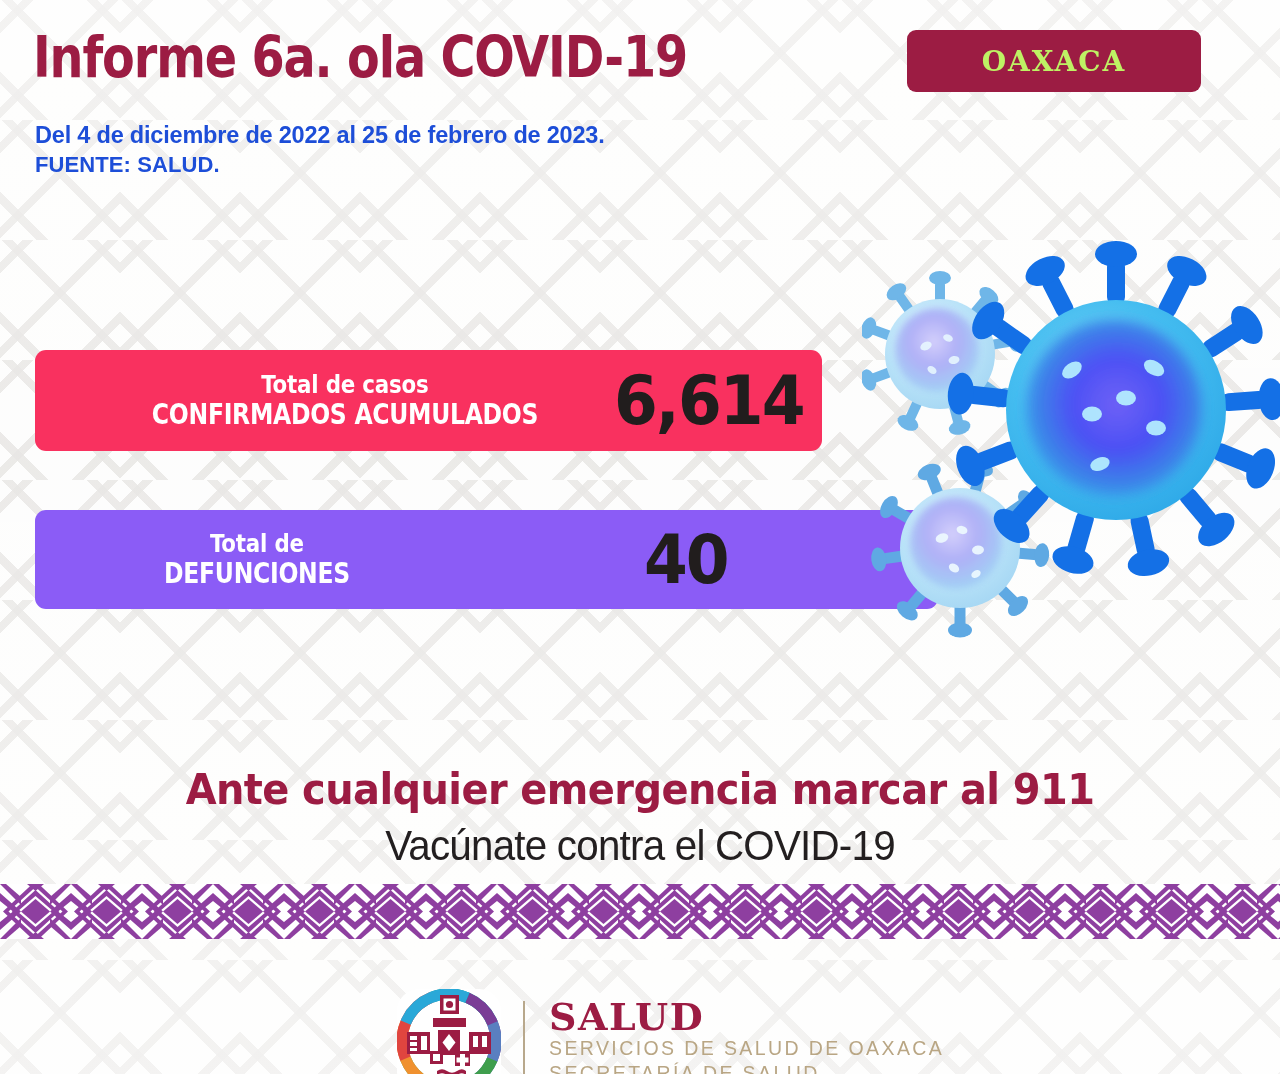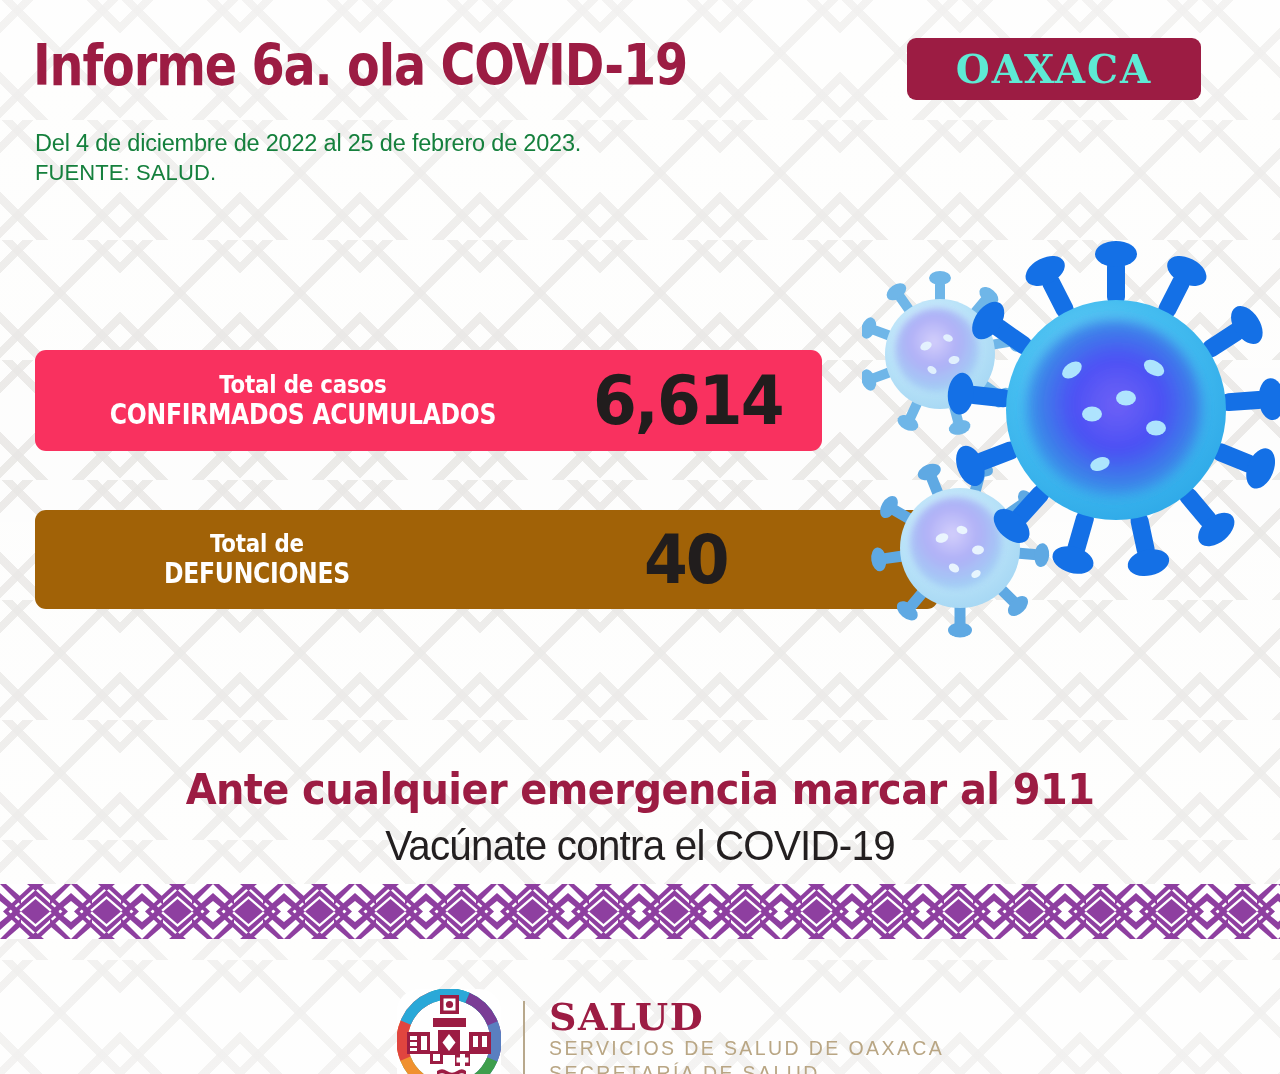--- a/index.html
+++ b/index.html
@@ -30,68 +30,69 @@
         rgba(226,224,221,0.85) 26px, rgba(226,224,221,0.85) 34px,
         rgba(228,226,224,0) 34px, rgba(228,226,224,0) 60px);
     background-size:120px 120px, 120px 120px;
   }
   #bg-fade {
     position:absolute; inset:0;
     background:linear-gradient(180deg, rgba(255,255,255,0.55) 0%, rgba(255,255,255,0.2) 40%, rgba(255,255,255,0.55) 100%);
   }
 
   
-  #header { position:absolute; left:0; top:8px; width:1014px; height:190px;text-align:right; }
+  #header { position:absolute; left:0; top:0; width:1014px; height:190px;text-align:right; }
   #title {
     position:absolute; left:33px; top:24px;
     font-size:57px; font-weight:bold;
     letter-spacing:-1.2px;
     color:#9c1c43;
     font-family:"DejaVu Sans", sans-serif;
     font-stretch:condensed;
     white-space:nowrap;
     transform:scaleX(0.93); transform-origin:left center;
   }
   #oaxaca-badge {
     position:absolute; left:907px; top:30px;
     width:294px; height:62px;
     background:#9c1c43;
     border-radius:9px;
     display:flex; align-items:center; justify-content:center;
   }
   #oaxaca-badge-label {
-    color:#5eead4;
+    color:#bef264;
     font-family:"DejaVu Serif", serif;
     font-weight:bold;
-    font-size:39px;
+    font-size:28px;
     letter-spacing:2px;
   }
   #date-range, #source-line {
     position:absolute; left:35px;
-    font-size:23.5px; font-weight:400;
-    color:#15803d;
+    font-size:23.5px; font-weight:700;
+    color:#1d4ed8;
     letter-spacing:-0.2px;
     white-space:nowrap;
   }
   #date-range { top:122px; }
   #source-line { top:152px; font-size:22px; letter-spacing:0.1px; }
 
   
   .stat-card {
     position:absolute;
     border-radius:11px;
     display:flex; align-items:center;
   }
   #card-casos {
     left:35px; top:350px; width:787px; height:101px;
     background:#f9315f;
+    padding-left:42px;
   }
   #card-defunciones {
     left:35px; top:510px; width:903px; height:99px;
-    background:#a16207;
+    background:#8b5cf6;
   }
   .stat-label {
     flex:0 0 auto;
     text-align:center;
     color:#ffffff;
     font-family:"DejaVu Sans", sans-serif;
     font-weight:bold;
     line-height:1.12;
     font-stretch:condensed;
     transform:scaleX(0.95);

